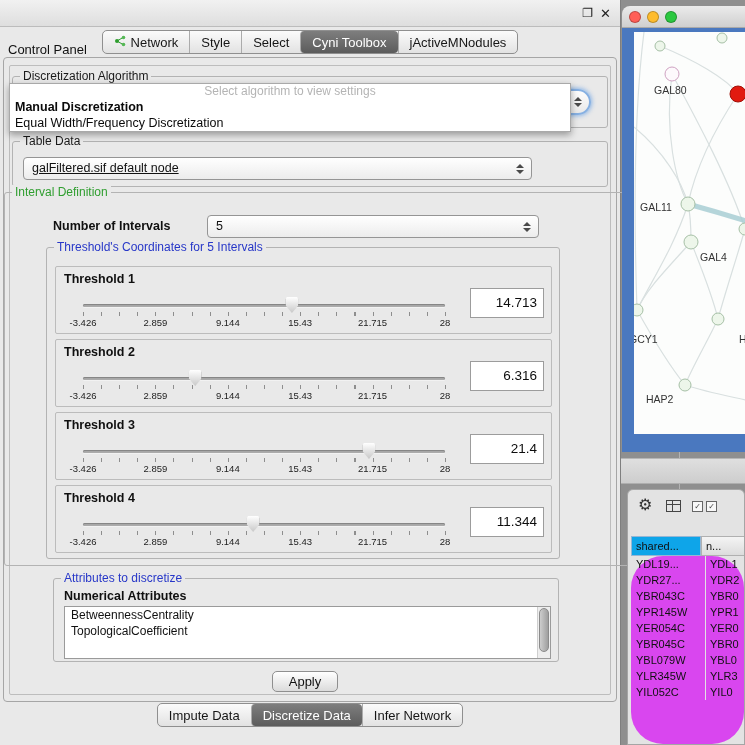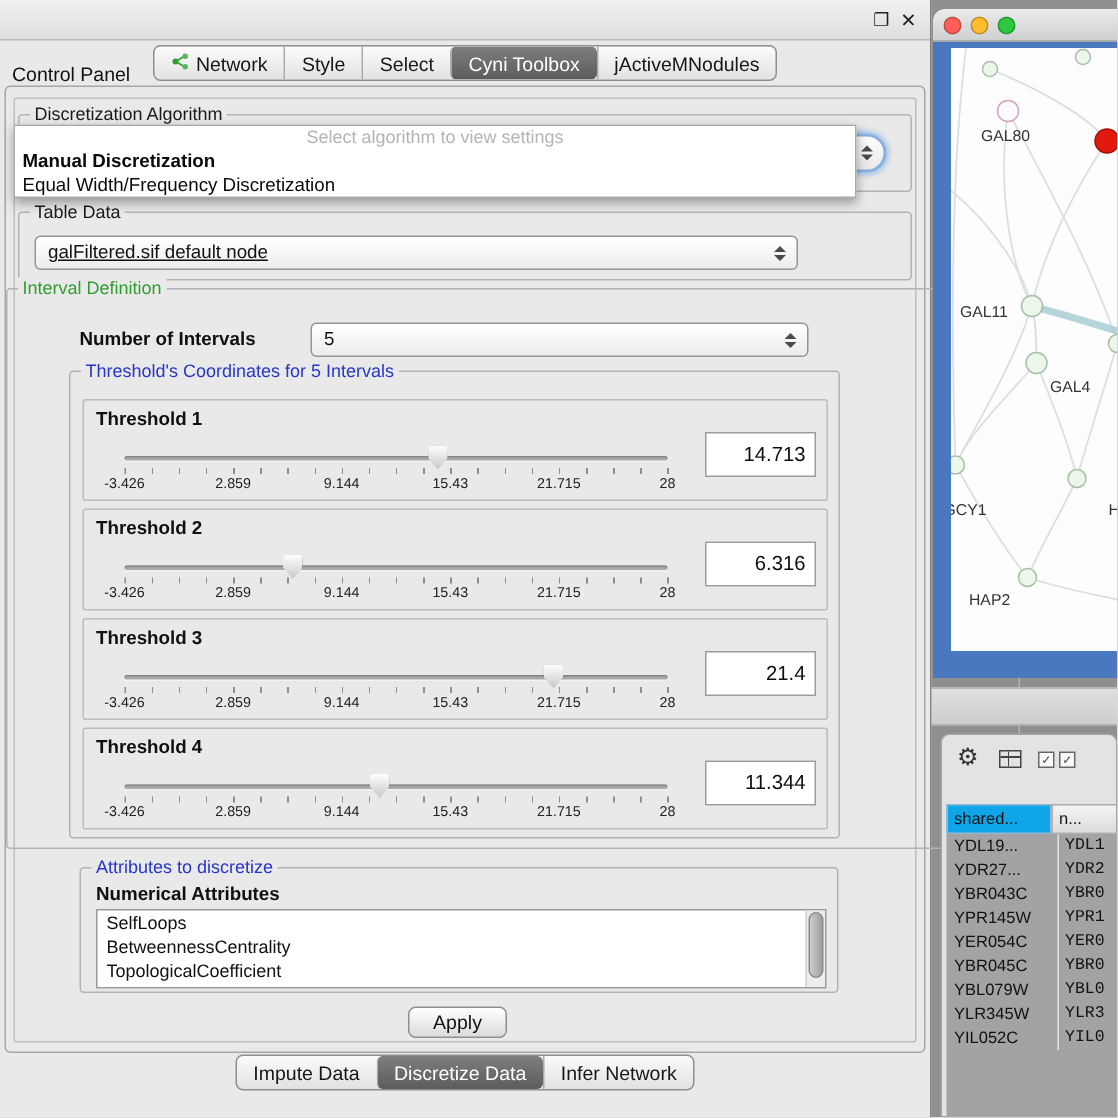--- a/index.html
+++ b/index.html
@@ -85,24 +85,24 @@
   .table-window{position:absolute;left:627px;top:489px;width:118px;height:256px;background:#e3e3e3;border:1px solid #a5a5a5;border-radius:6px 6px 0 0;overflow:hidden;}
   .tw-toolbar{position:absolute;left:0;top:0;right:0;height:32px;}
   .gear{position:absolute;left:10px;top:5px;font-size:16px;color:#333;}
   .colico{position:absolute;left:38px;top:10px;width:15px;height:12px;border:1px solid #444;background-image:linear-gradient(90deg,transparent 5px,#444 5px,#444 6px,transparent 6px),linear-gradient(transparent 3px,#444 3px,#444 4px,transparent 4px);}
   .chk{position:absolute;top:11px;width:11px;height:11px;border:1px solid #666;background:#f8f8f8;font-size:8px;line-height:10px;text-align:center;color:#444;}
   .chk.c1p{left:64px;} .chk.c2p{left:78px;}
   .tw-header{position:absolute;top:46px;left:0;right:0;height:20px;}
   .th{position:absolute;top:0;height:20px;font-size:11px;line-height:18px;padding-left:4px;color:#111;overflow:hidden;white-space:nowrap;}
   .th1{left:3px;width:70px;background:#0ea5e9;border:1px solid #96b6d4;}
   .th2{left:73px;width:45px;background:linear-gradient(#f4f4f4,#dcdcdc);border:1px solid #b0b0b0;}
-  .tw-rows{position:absolute;top:66px;left:3px;right:0;bottom:0;background:#a3a3a3;}
+  .tw-rows{position:absolute;top:66px;left:3px;right:0;bottom:0;background:#d946ef;border-radius:32px;}
   .trow{position:relative;height:16px;line-height:16px;font-size:11px;color:#111;white-space:nowrap;}
   .trow .c1{position:absolute;left:5px;width:64px;overflow:hidden;}
-  .trow .c2{position:absolute;left:74px;overflow:hidden;border-left:1px solid #e2e2e2;padding-left:4px;font-family:Liberation Mono, monospace;}
+  .trow .c2{position:absolute;left:74px;overflow:hidden;border-left:1px solid #e2e2e2;padding-left:4px;}
 </style>
 </head>
 <body>
 
 <div id="app">
 
   <div class="control-panel">
     <div class="titlebar">
       <span class="tb-title">Control Panel</span>
       <span class="tb-btn float">❐</span>
@@ -240,21 +240,20 @@
             </div>
           <div class="valbox">11.344</div>
         </div>
       </div>
     </div>
 
     <div class="group g-attrs">
       <span class="gtitle blue">Attributes to discretize</span>
       <span class="blabel attrs-sub">Numerical Attributes</span>
       <div class="attr-list">
-        <div class="attr-item">SelfLoops</div>
         <div class="attr-item">BetweennessCentrality</div>
         <div class="attr-item">TopologicalCoefficient</div>
         <div class="list-scrollbar">
             <div class="sb-thumb"></div>
           </div>
       </div>
     </div>
 
     <div class="apply">Apply</div>
 

